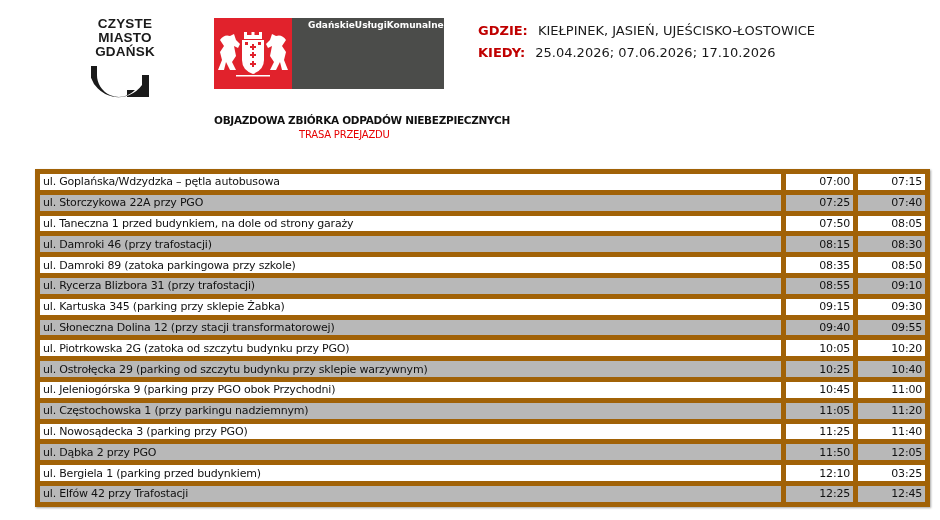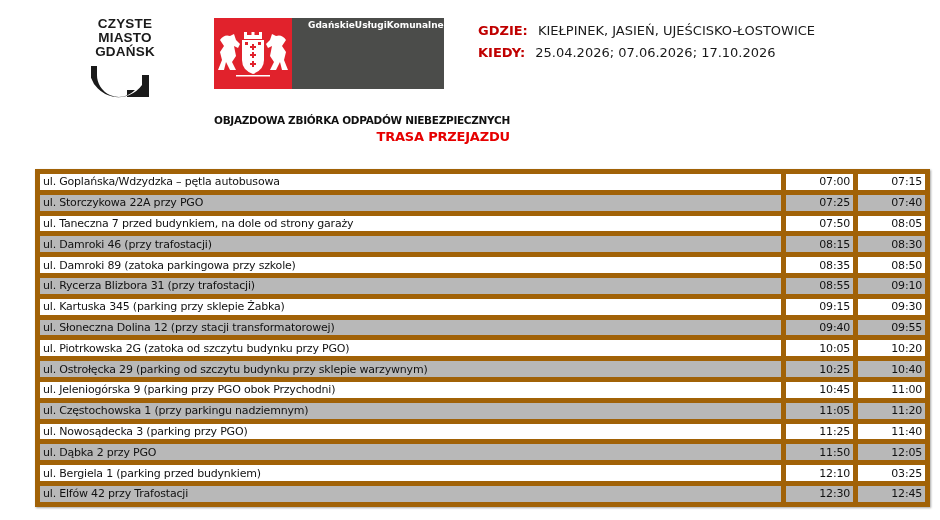--- a/index.html
+++ b/index.html
@@ -13,23 +13,23 @@
     .guk-red { width: 102px; height: 71px; background: #e1222c; display: flex; align-items: center; justify-content: center; }
     .guk-sep { width: 2px; background: #ffffff; }
     .guk-gray { flex: 1; background: #4b4c4a; color: #ffffff; font-family: "DejaVu Sans", sans-serif; font-size: 9px; font-weight: 700; padding-left: 16px; display: flex; flex-direction: row; justify-content: center; line-height: 15px; }
 
     .info { position: absolute; left: 478px; top: 20px; font-family: "DejaVu Sans", sans-serif; }
     .info-row { font-size: 13px; line-height: 22px; white-space: nowrap; }
     .info-label { color: #c00000; font-weight: 700; }
     .gdzie-value { color: #1a1a1a; font-weight: 400; margin-left: 6px; }
     .kiedy-value { color: #1a1a1a; font-weight: 400; margin-left: 6px; }
 
-    .title-block { position: absolute; left: 214px; top: 114px; font-family: "DejaVu Sans", sans-serif; text-align: right; }
+    .title-block { position: absolute; left: 214px; top: 114px; font-family: "DejaVu Sans", sans-serif; }
     .title-main { font-size: 10.5px; font-weight: 700; color: #111; letter-spacing: -0.3px; white-space: nowrap; }
-    .title-sub { font-size: 13px; font-weight: 700; color: #e60000; margin-left: 85px; margin-top: 3px; letter-spacing: -0.2px; white-space: nowrap; }
+    .title-sub { font-size: 10px; font-weight: 400; color: #e60000; margin-left: 85px; margin-top: 3px; letter-spacing: -0.2px; white-space: nowrap; }
 
     .route-table { position: absolute; left: 35px; top: 169px; border-collapse: collapse; font-family: "DejaVu Sans", sans-serif; font-size: 11px; color: #111; box-shadow: 1px 1px 2px rgba(0,0,0,0.35); }
     .route-table td { border: 5px solid #a16207; height: 15.8px; padding: 0 3px; line-height: 15px; white-space: nowrap; letter-spacing: -0.2px; }
     .route-table td.loc { width: 735px; }
     .route-table td.t { width: 61px; text-align: right; }
     .route-table tr.odd td { background: #ffffff; }
     .route-table tr.even td { background: #b8b8b8; }
   </style>
 </head>
 <body>
@@ -103,21 +103,21 @@
         <td class="loc">ul. Goplańska/Wdzydzka – pętla autobusowa</td>
         <td class="t">07:00</td>
         <td class="t">07:15</td>
       </tr>
       <tr class="even">
         <td class="loc">ul. Storczykowa 22A przy PGO</td>
         <td class="t">07:25</td>
         <td class="t">07:40</td>
       </tr>
       <tr class="odd">
-        <td class="loc">ul. Taneczna 7 przed budynkiem, na dole od strony garaży</td>
+        <td class="loc">ul. Taneczna 1 przed budynkiem, na dole od strony garaży</td>
         <td class="t">07:50</td>
         <td class="t">08:05</td>
       </tr>
       <tr class="even">
         <td class="loc">ul. Damroki 46 (przy trafostacji)</td>
         <td class="t">08:15</td>
         <td class="t">08:30</td>
       </tr>
       <tr class="odd">
         <td class="loc">ul. Damroki 89 (zatoka parkingowa przy szkole)</td>
@@ -169,17 +169,17 @@
         <td class="t">11:50</td>
         <td class="t">12:05</td>
       </tr>
       <tr class="odd">
         <td class="loc">ul. Bergiela 1 (parking przed budynkiem)</td>
         <td class="t">12:10</td>
         <td class="t">03:25</td>
       </tr>
       <tr class="even">
         <td class="loc">ul. Elfów 42 przy Trafostacji</td>
-        <td class="t">12:30</td>
+        <td class="t">12:25</td>
         <td class="t">12:45</td>
       </tr>
     </tbody>
 </table>
 
 </body></html>

